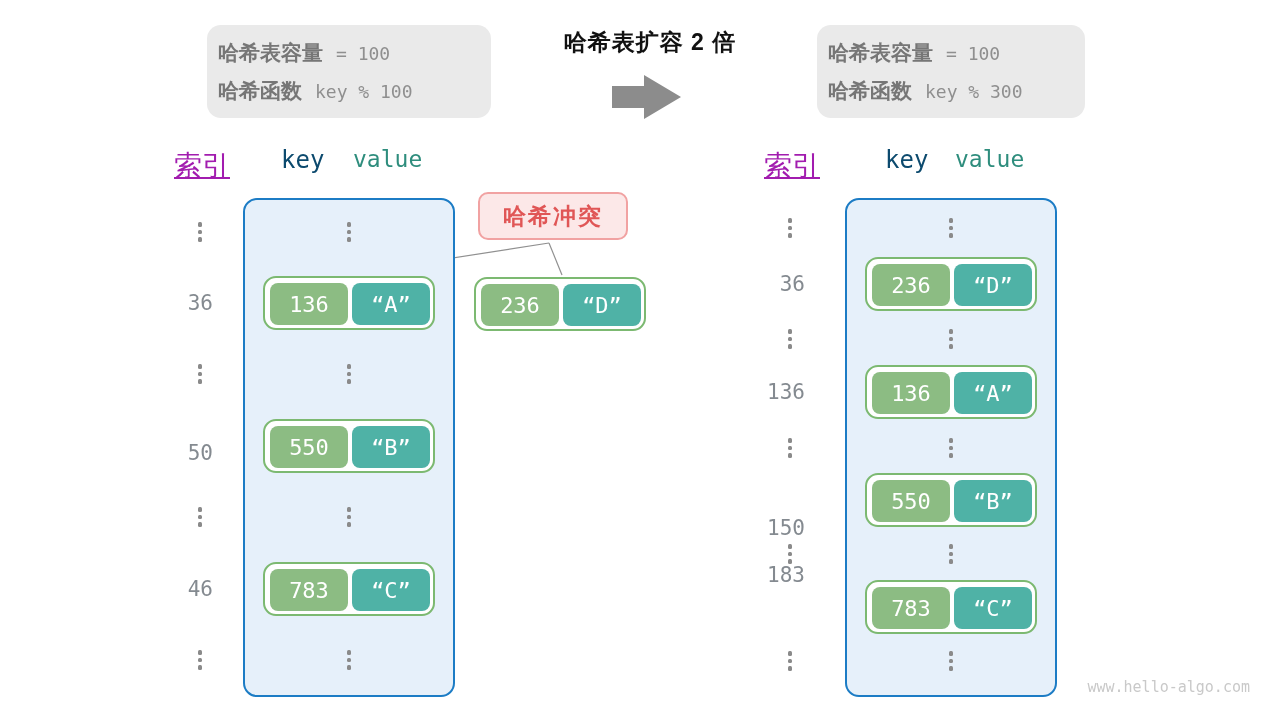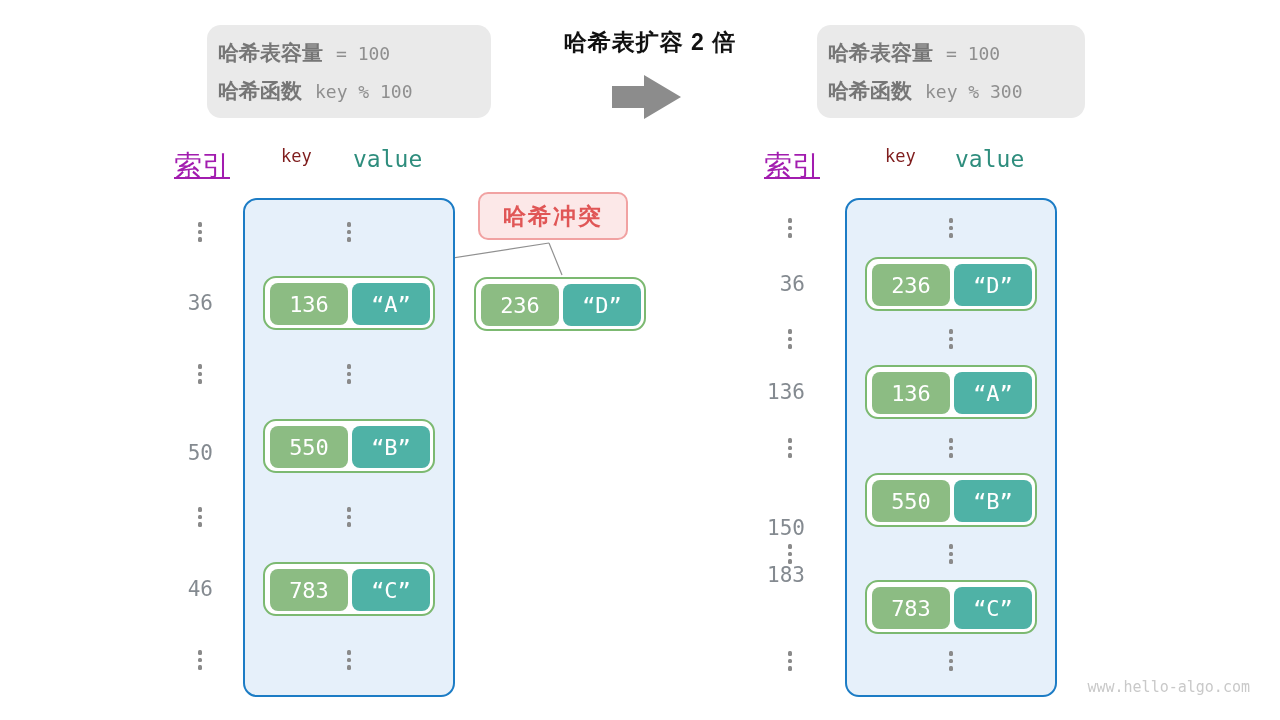--- a/index.html
+++ b/index.html
@@ -19,21 +19,21 @@
   .info-value{font-size:18px;color:#8F8F8F;}
 
   
   .main-title{
     position:absolute;left:540px;top:27px;width:220px;text-align:center;
     font-size:23px;font-weight:bold;color:#111;letter-spacing:1px;
   }
 
   
   .hdr-index{position:absolute;font-size:28px;color:#a21caf;text-decoration:underline;}
-  .hdr-key{position:absolute;font-size:17px;color:#7f1d1d;}
+  .hdr-key{position:absolute;font-size:24px;color:#0c4a6e;}
   .hdr-value{position:absolute;font-size:23px;color:#2E8D7D;text-align:right;}
 
   
   .bucket{
     position:absolute;width:212px;height:499px;box-sizing:border-box;
     background:#E6F0FA;border:2.5px solid #1C7CC5;border-radius:14px;
   }
 
   
   .idx{

